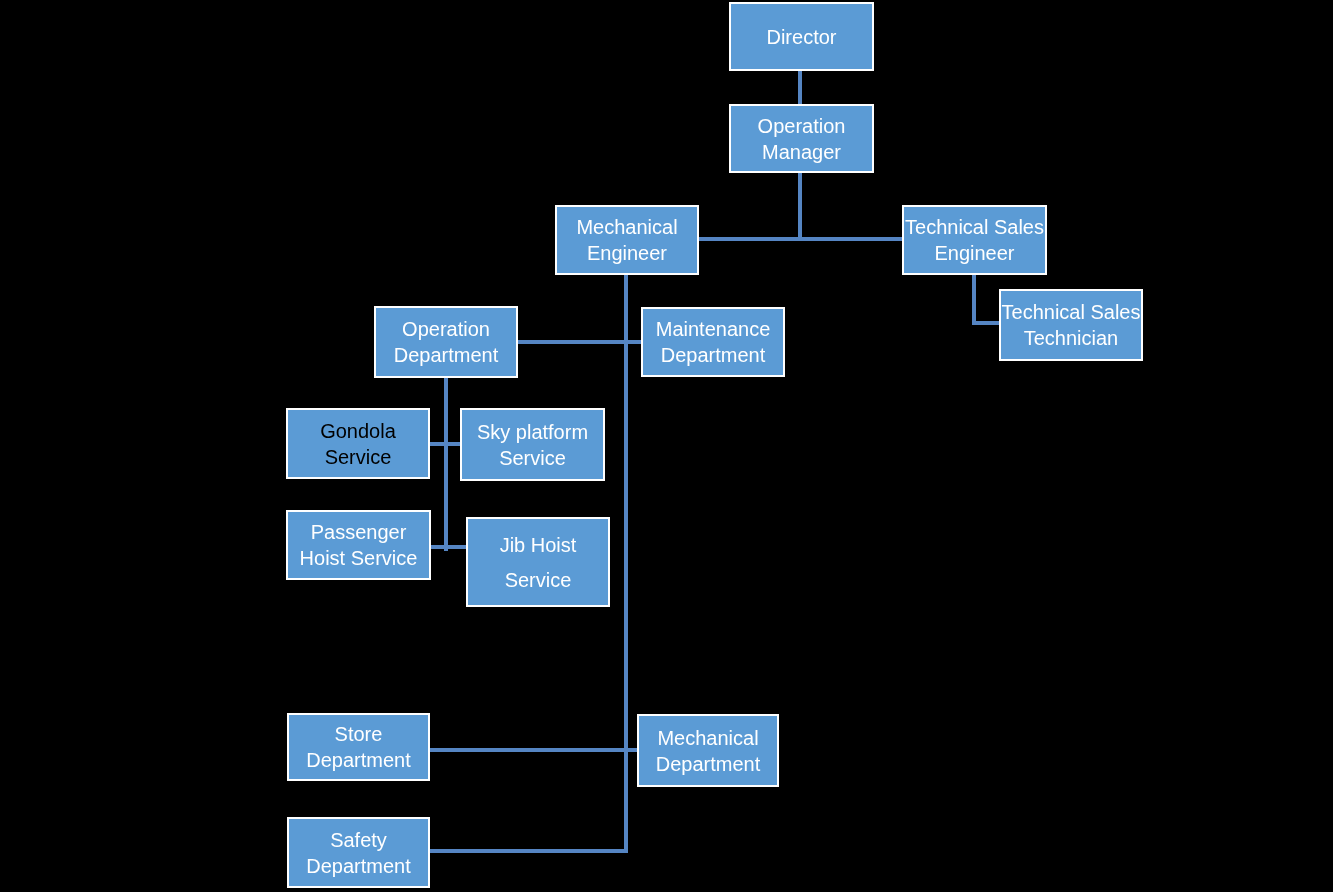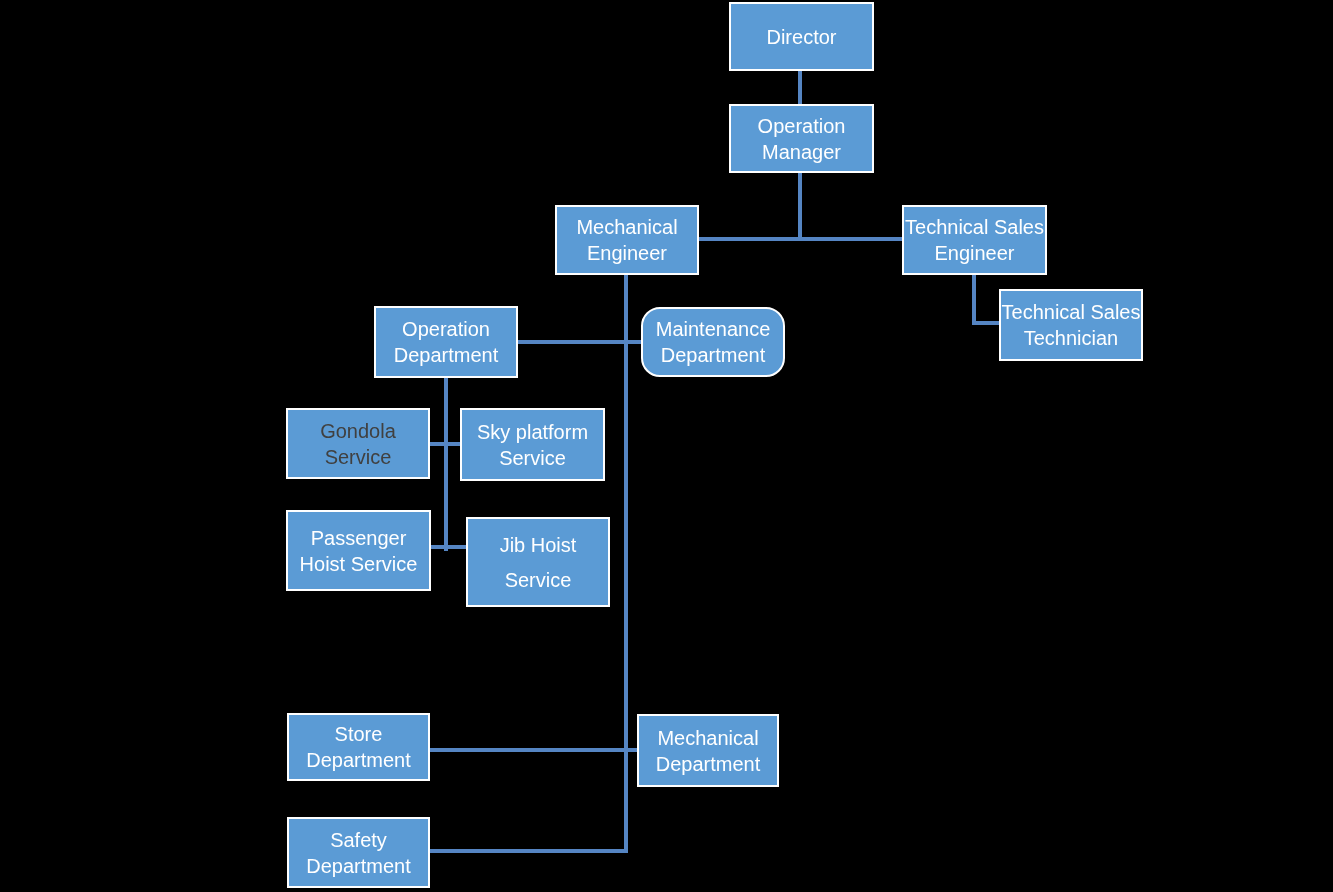--- a/index.html
+++ b/index.html
@@ -69,33 +69,33 @@
       <span class="line">Engineer</span>
     </div>
     <div class="node" style="left: 999px; top: 289px; width: 144px; height: 72px; background: rgb(91, 155, 213); border-color: rgb(255, 255, 255); color: rgb(255, 255, 255);">
       <span class="line">Technical Sales</span>
       <span class="line">Technician</span>
     </div>
     <div class="node" style="left: 374px; top: 306px; width: 144px; height: 72px; background: rgb(91, 155, 213); border-color: rgb(255, 255, 255); color: rgb(255, 255, 255);">
       <span class="line">Operation</span>
       <span class="line">Department</span>
     </div>
-    <div class="node" style="left: 641px; top: 307px; width: 144px; height: 70px; background: rgb(91, 155, 213); border-color: rgb(255, 255, 255); color: rgb(255, 255, 255); border-radius: 19px;">
+    <div class="node" style="left: 641px; top: 307px; width: 144px; height: 70px; background: rgb(91, 155, 213); border-color: rgb(255, 255, 255); color: rgb(255, 255, 255);">
       <span class="line">Maintenance</span>
       <span class="line">Department</span>
     </div>
-    <div class="node" style="left: 286px; top: 408px; width: 144px; height: 71px; background: rgb(91, 155, 213); border-color: rgb(255, 255, 255); color: #404040;">
+    <div class="node" style="left: 286px; top: 408px; width: 144px; height: 71px; background: rgb(91, 155, 213); border-color: rgb(255, 255, 255); color: #000000;">
       <span class="line">Gondola</span>
       <span class="line">Service</span>
     </div>
     <div class="node" style="left: 460px; top: 408px; width: 145px; height: 73px; background: rgb(91, 155, 213); border-color: rgb(255, 255, 255); color: rgb(255, 255, 255);">
       <span class="line">Sky platform</span>
       <span class="line">Service</span>
     </div>
-    <div class="node" style="left: 286px; top: 510px; width: 145px; height: 81px; background: rgb(91, 155, 213); border-color: rgb(255, 255, 255); color: rgb(255, 255, 255);">
+    <div class="node" style="left: 286px; top: 510px; width: 145px; height: 70px; background: rgb(91, 155, 213); border-color: rgb(255, 255, 255); color: rgb(255, 255, 255);">
       <span class="line">Passenger</span>
       <span class="line">Hoist Service</span>
     </div>
     <div class="node" style="left: 466px; top: 517px; width: 144px; height: 90px; background: rgb(91, 155, 213); border-color: rgb(255, 255, 255); color: rgb(255, 255, 255);">
       <span class="line">Jib Hoist</span>
       <span class="line gap">Service</span>
     </div>
     <div class="node" style="left: 287px; top: 713px; width: 143px; height: 68px; background: rgb(91, 155, 213); border-color: rgb(255, 255, 255); color: rgb(255, 255, 255);">
       <span class="line">Store</span>
       <span class="line">Department</span>

